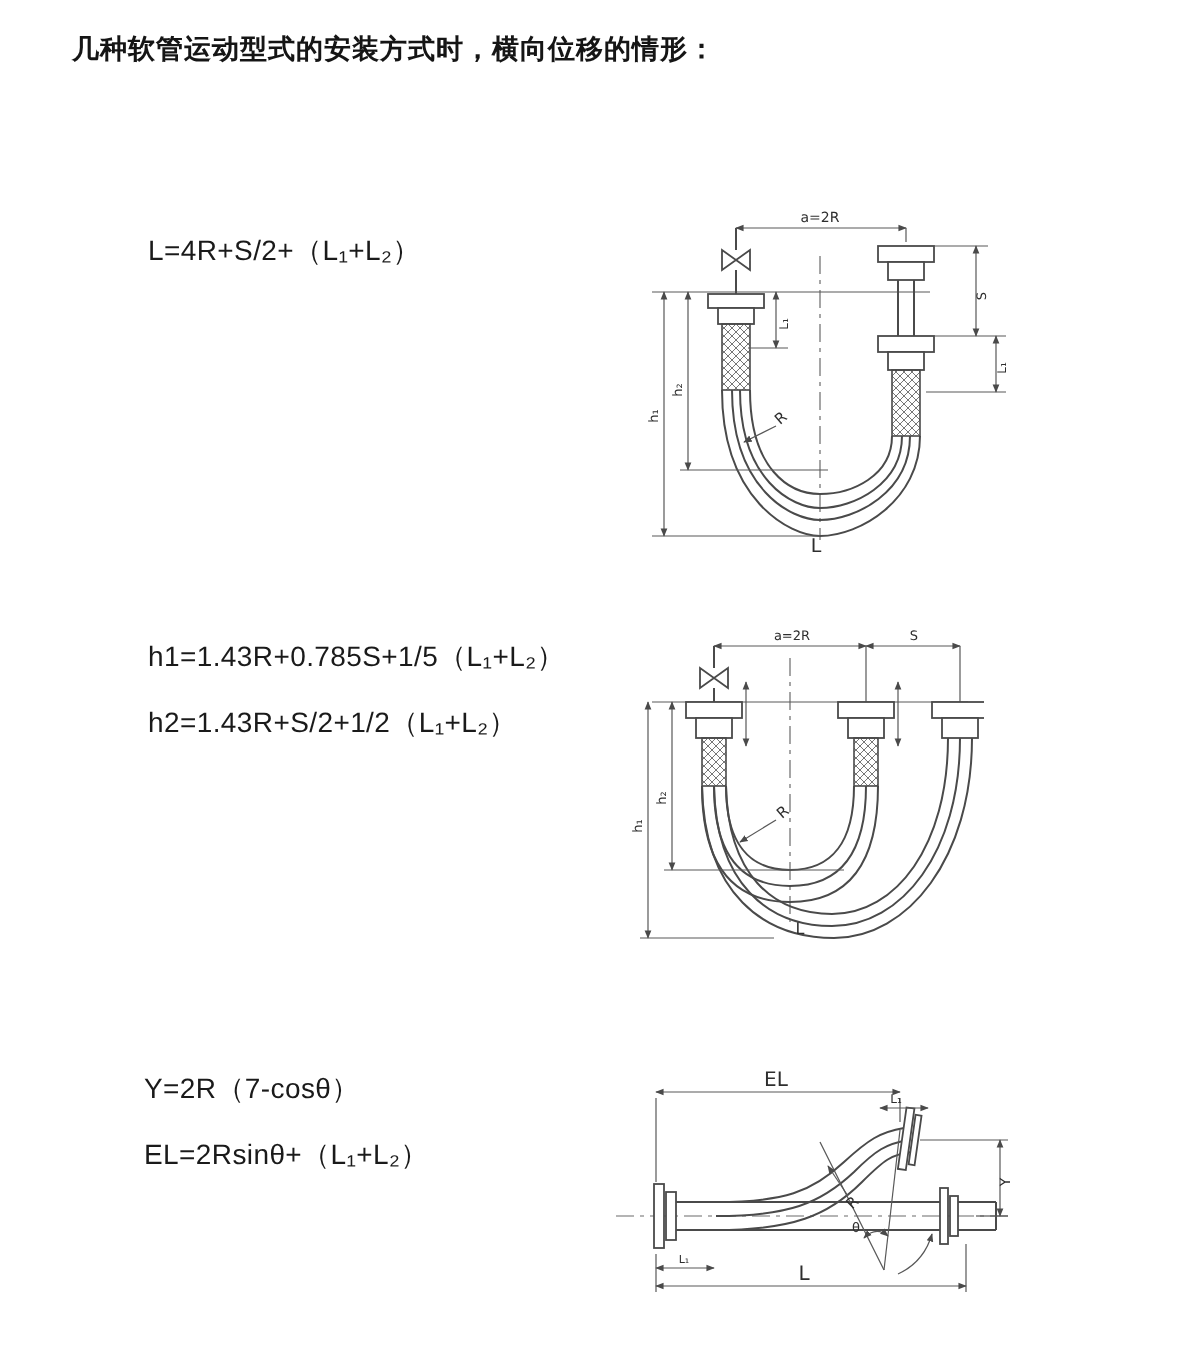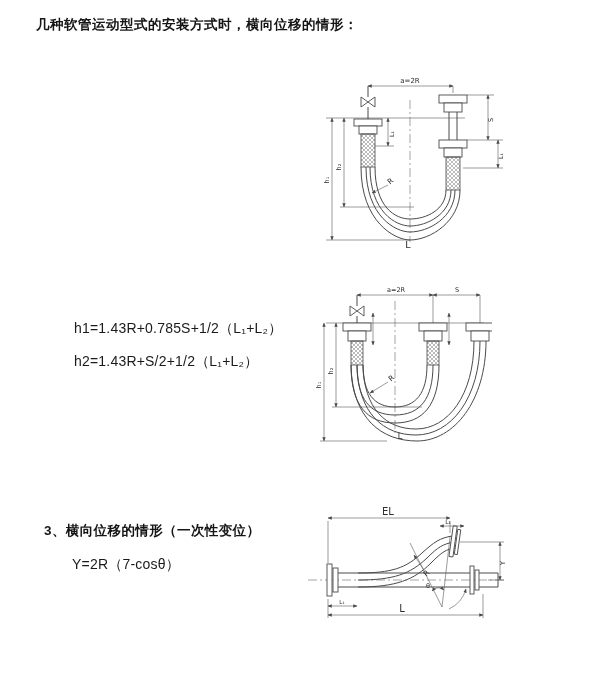--- a/index.html
+++ b/index.html
@@ -10,47 +10,48 @@
   .page-title{
     position:absolute;left:36px;top:16px;font-size:13.5px;font-weight:600;
     letter-spacing:.5px;color:#151515;
   }
   .section{position:absolute;}
   .sec-heading{font-size:13.5px;font-weight:600;color:#151515;letter-spacing:.4px;line-height:20px;}
   .formula{font-size:14px;font-weight:500;color:#1a1a1a;margin:13px 0 0 28px;line-height:20px;letter-spacing:.2px;}
   #sec1{left:46px;top:102px;}
   #sec2{left:46px;top:305px;}
   #sec3{left:44px;top:521px;}
-  .diagram{position:absolute;}
+  .diagram{position:absolute;margin-top:28px;}
   #dia1{left:310px;top:72px;}
   #dia2{left:312px;top:283px;}
   #dia3{left:300px;top:495px;}
   svg{display:block;}
   svg text{font-family:"DejaVu Sans","Liberation Sans",sans-serif;fill:#2e2e2e;}
   .draw{stroke:#4a4a4a;stroke-width:1;fill:none;}
   .thin{stroke:#585858;stroke-width:.6;fill:none;}
   .dash{stroke:#6a6a6a;stroke-width:.6;fill:none;stroke-dasharray:9 3 2 3;}
   .flange{stroke:#4a4a4a;stroke-width:.9;fill:#ffffff;}
 </style>
 </head>
 <body>
 
 <div class="page-title">几种软管运动型式的安装方式时，横向位移的情形：</div>
 
 <div class="section" id="sec1">
+  <div class="formula">L=4R+S/2+（L₁+L₂）</div>
 </div>
 
 <div class="section" id="sec2">
-  <div class="formula">h1=1.43R+0.785S+1/2（L₁+L₂）</div>
+  <div class="formula">h1=1.43R+0.785S+1/5（L₁+L₂）</div>
   <div class="formula">h2=1.43R+S/2+1/2（L₁+L₂）</div>
 </div>
 
 <div class="section" id="sec3">
-  <div class="sec-heading">3、横向位移的情形（一次性变位）</div>
   <div class="formula">Y=2R（7-cosθ）</div>
+  <div class="formula">EL=2Rsinθ+（L₁+L₂）</div>
 </div>
 
 <div class="diagram" id="dia1">
 <svg width="200" height="178" viewBox="0 0 200 178">
   <defs>
     <marker id="ar1" viewBox="0 0 10 10" refX="9" refY="5" markerWidth="7" markerHeight="7" orient="auto-start-reverse">
       <path d="M0,1 L10,5 L0,9 z" fill="#4a4a4a"></path>
     </marker>
     <pattern id="hat1" width="4" height="4" patternUnits="userSpaceOnUse">
       <path d="M0,0 l4,4 M4,0 l-4,4" stroke="#777" stroke-width=".5"></path>

